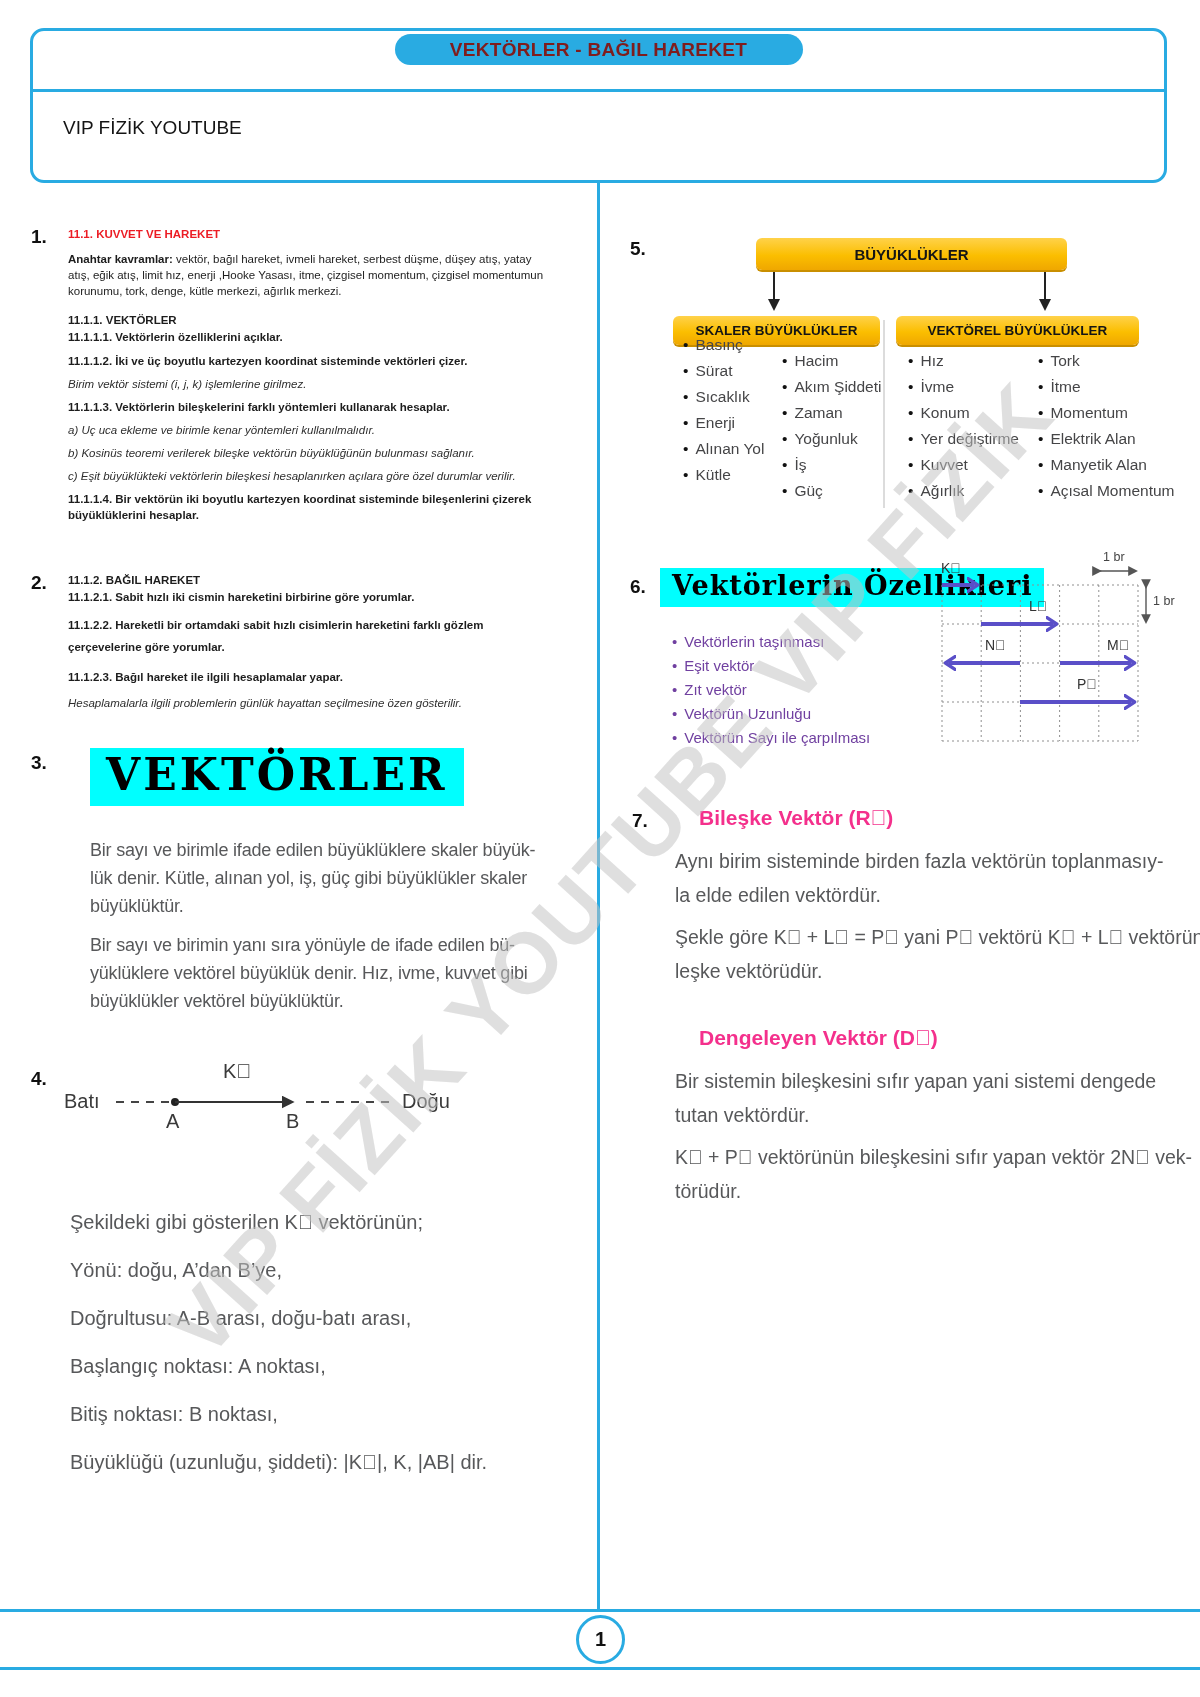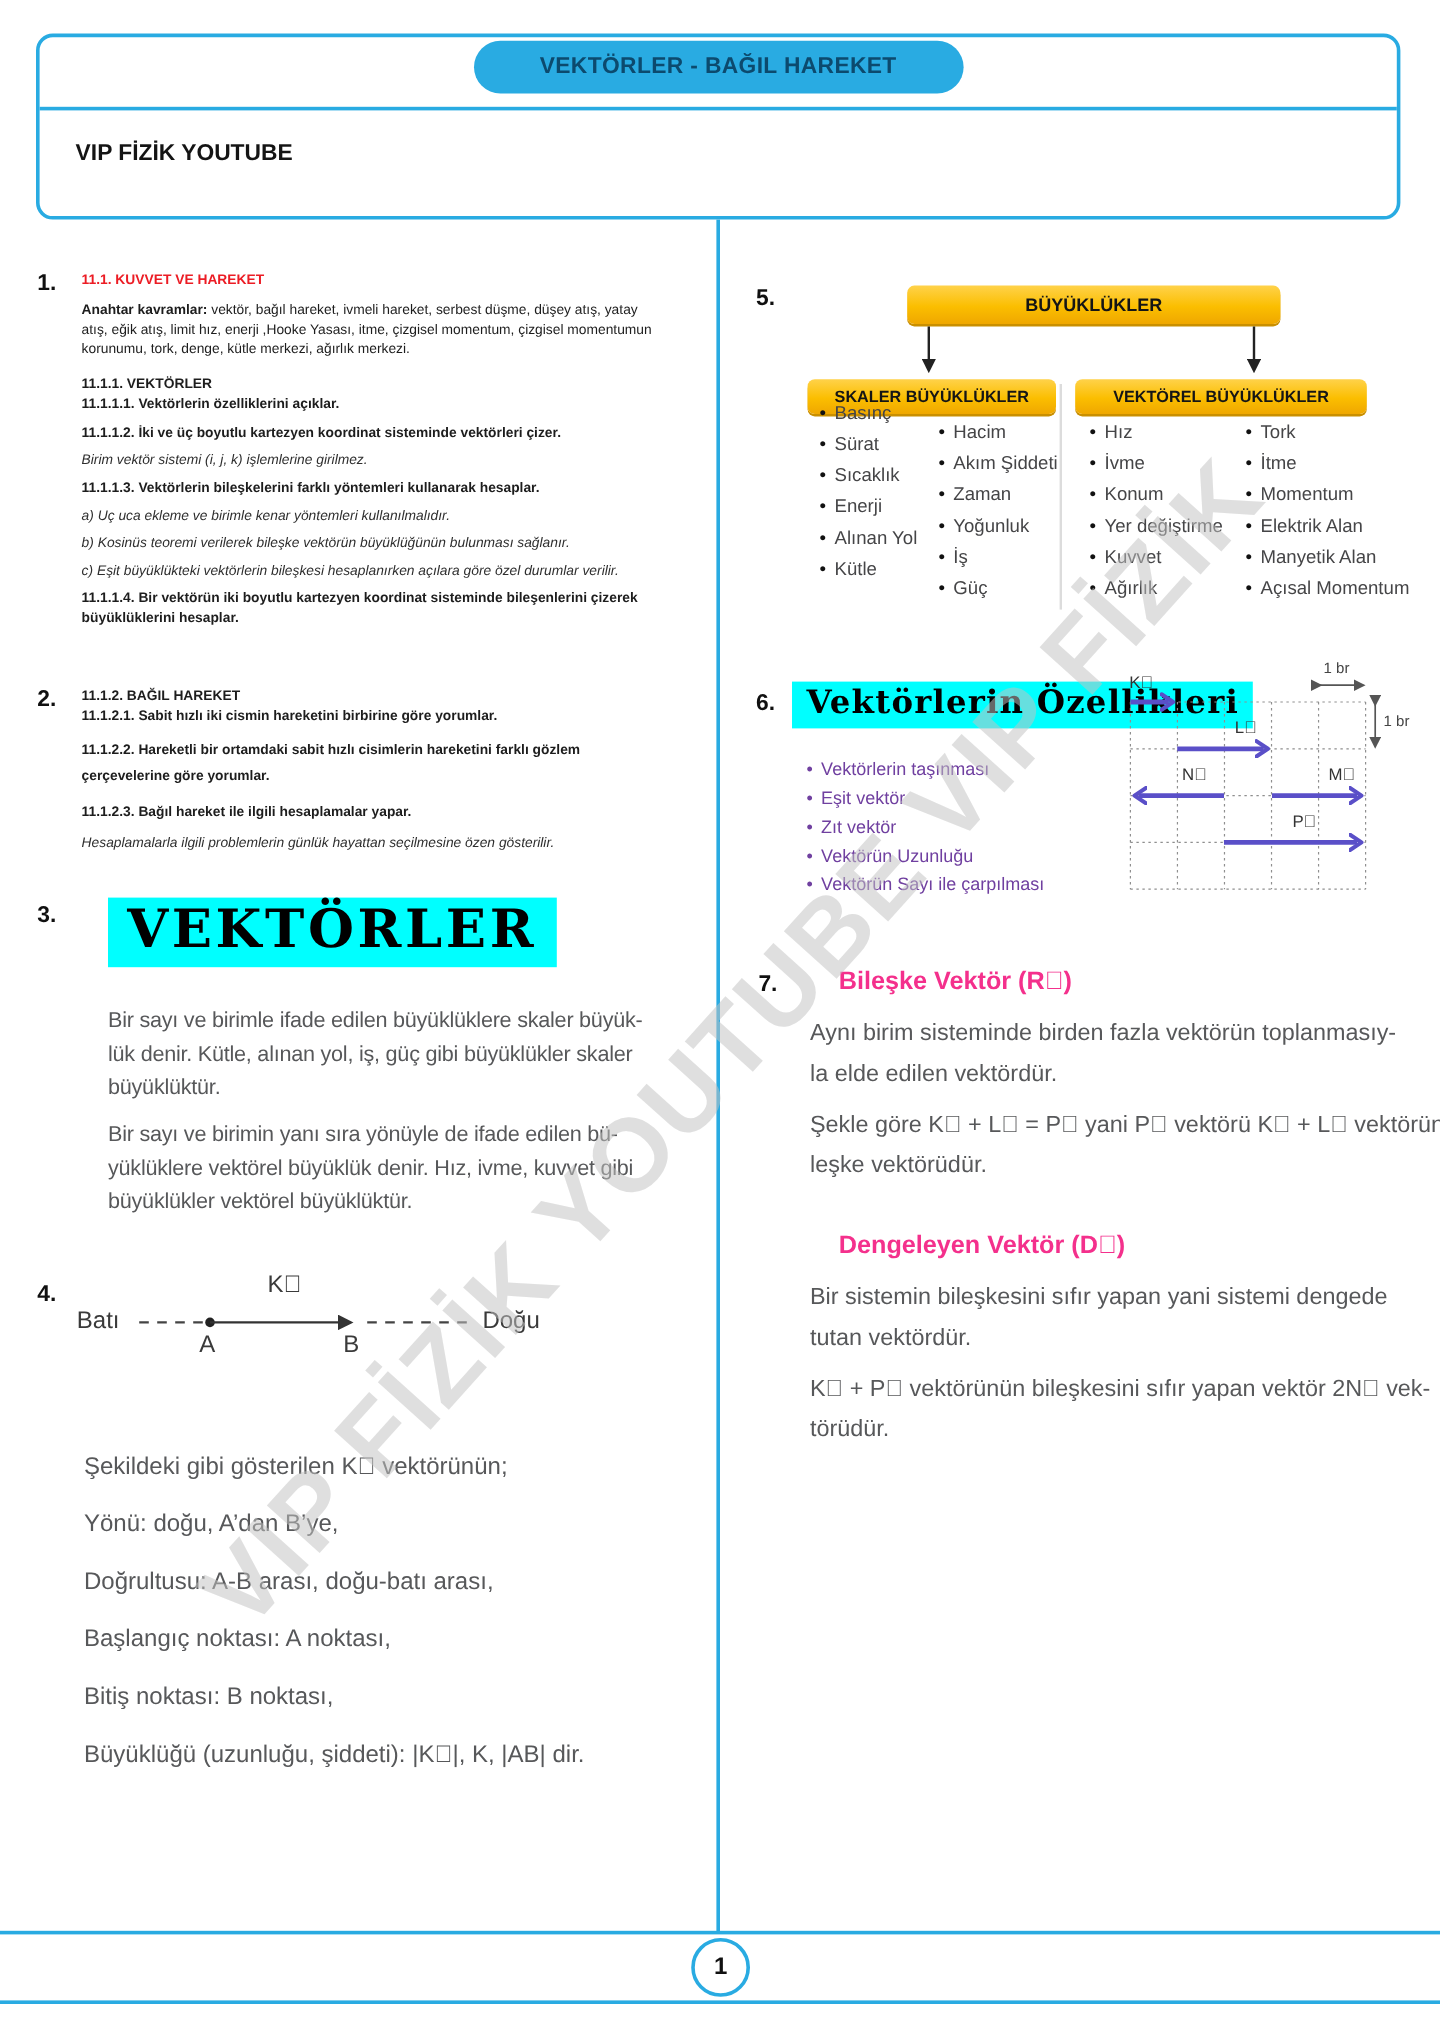--- a/index.html
+++ b/index.html
@@ -4,25 +4,25 @@
 <style>
   * { margin:0; padding:0; box-sizing:border-box; }
   html,body { background:#ffffff; }
   body { font-family:"Liberation Sans", sans-serif; }
   .page { position:relative; width:1200px; height:1697px; background:#fff; overflow:hidden; }
 
   
   .header-frame { position:absolute; left:30px; top:28px; width:1137px; height:155px;
                   border:3px solid #29ABE2; border-radius:14px; background:#fff; }
   .header-pill { position:absolute; left:50%; top:3px; transform:translateX(-50%);
-                 min-width:408px; height:44px; padding:0 28px; background:#29ABE2; border-radius:22px;
+                 min-width:408px; height:31px; padding:0 28px; background:#29ABE2; border-radius:22px;
                  display:flex; align-items:center; justify-content:center;
-                 font-weight:bold; font-size:19px; color:#0c4a6e; letter-spacing:.3px;text-align:right; }
+                 font-weight:bold; font-size:19px; color:#7f1d1d; letter-spacing:.3px;text-align:right; }
   .header-rule { position:absolute; left:0; right:0; top:58px; height:3px; background:#29ABE2; }
-  .channel { position:absolute; left:30px; top:86px; font-weight:bold; font-size:19px; color:#141414;text-align:right; }
+  .channel { position:absolute; left:30px; top:86px; font-weight:normal; font-size:19px; color:#141414;text-align:right; }
 
   .divider { position:absolute; left:597px; top:183px; width:3px; height:1427px; background:#29ABE2; }
   .footer-line { position:absolute; left:0; width:1200px; height:3px; background:#29ABE2; }
   .page-badge { position:absolute; left:576px; top:1615px; width:49px; height:49px;
                 border:3px solid #29ABE2; border-radius:50%; background:#fff; z-index:3;
                 display:flex; align-items:center; justify-content:center;
                 font-weight:bold; font-size:20px; color:#111; }
 
   .watermark { position:absolute; left:610px; top:870px; transform:translate(-50%,-50%) rotate(-48deg);
                font-size:86px; font-weight:bold; color:#c3c3c3; opacity:.52; white-space:nowrap;

